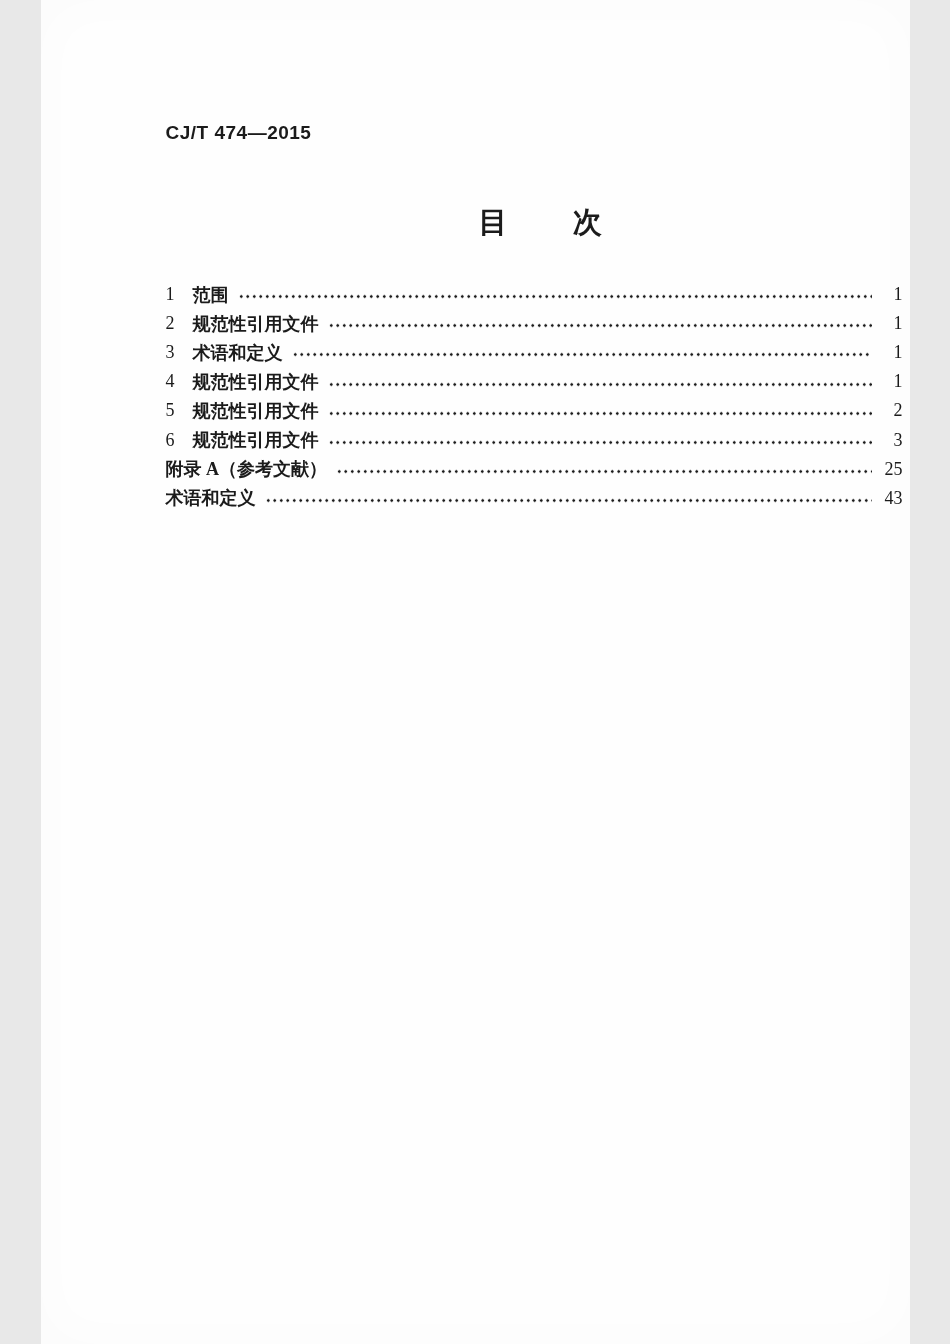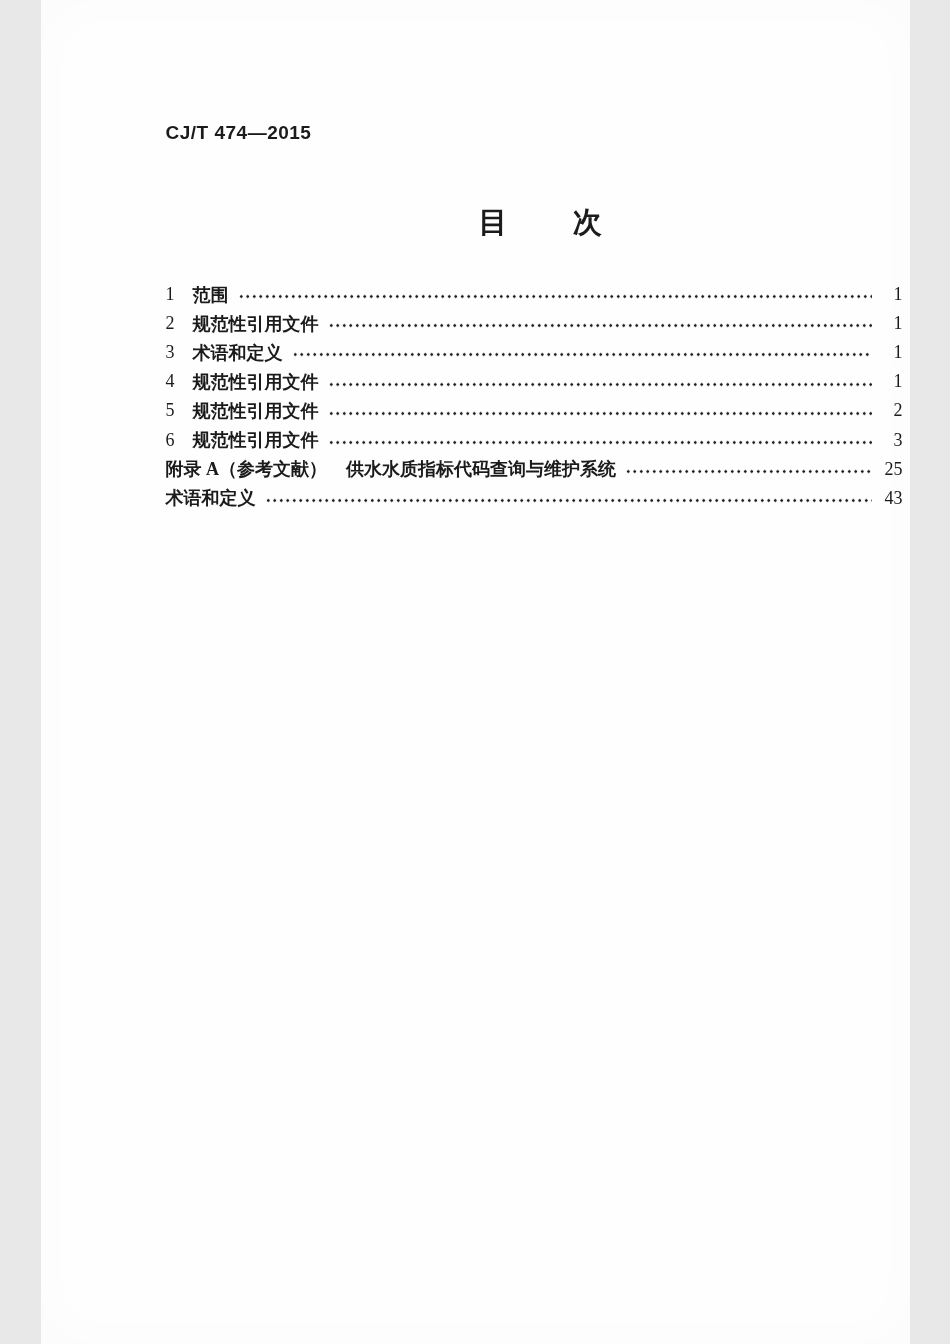--- a/index.html
+++ b/index.html
@@ -150,21 +150,20 @@
       <span class="num">6</span>
       <span class="label">规范性引用文件</span>
 
       <span class="dots"></span>
       <span class="pg">3</span>
     </div>
 
     <div class="toc-row">
 
       <span class="label">附录 A（参考文献）</span>
-      <span class="label2">供水水质指标代码查询与维护系统</span>
       <span class="dots"></span>
       <span class="pg">25</span>
     </div>
 
     <div class="toc-row">
 
       <span class="label">术语和定义</span>
 
       <span class="dots"></span>
       <span class="pg">43</span>

